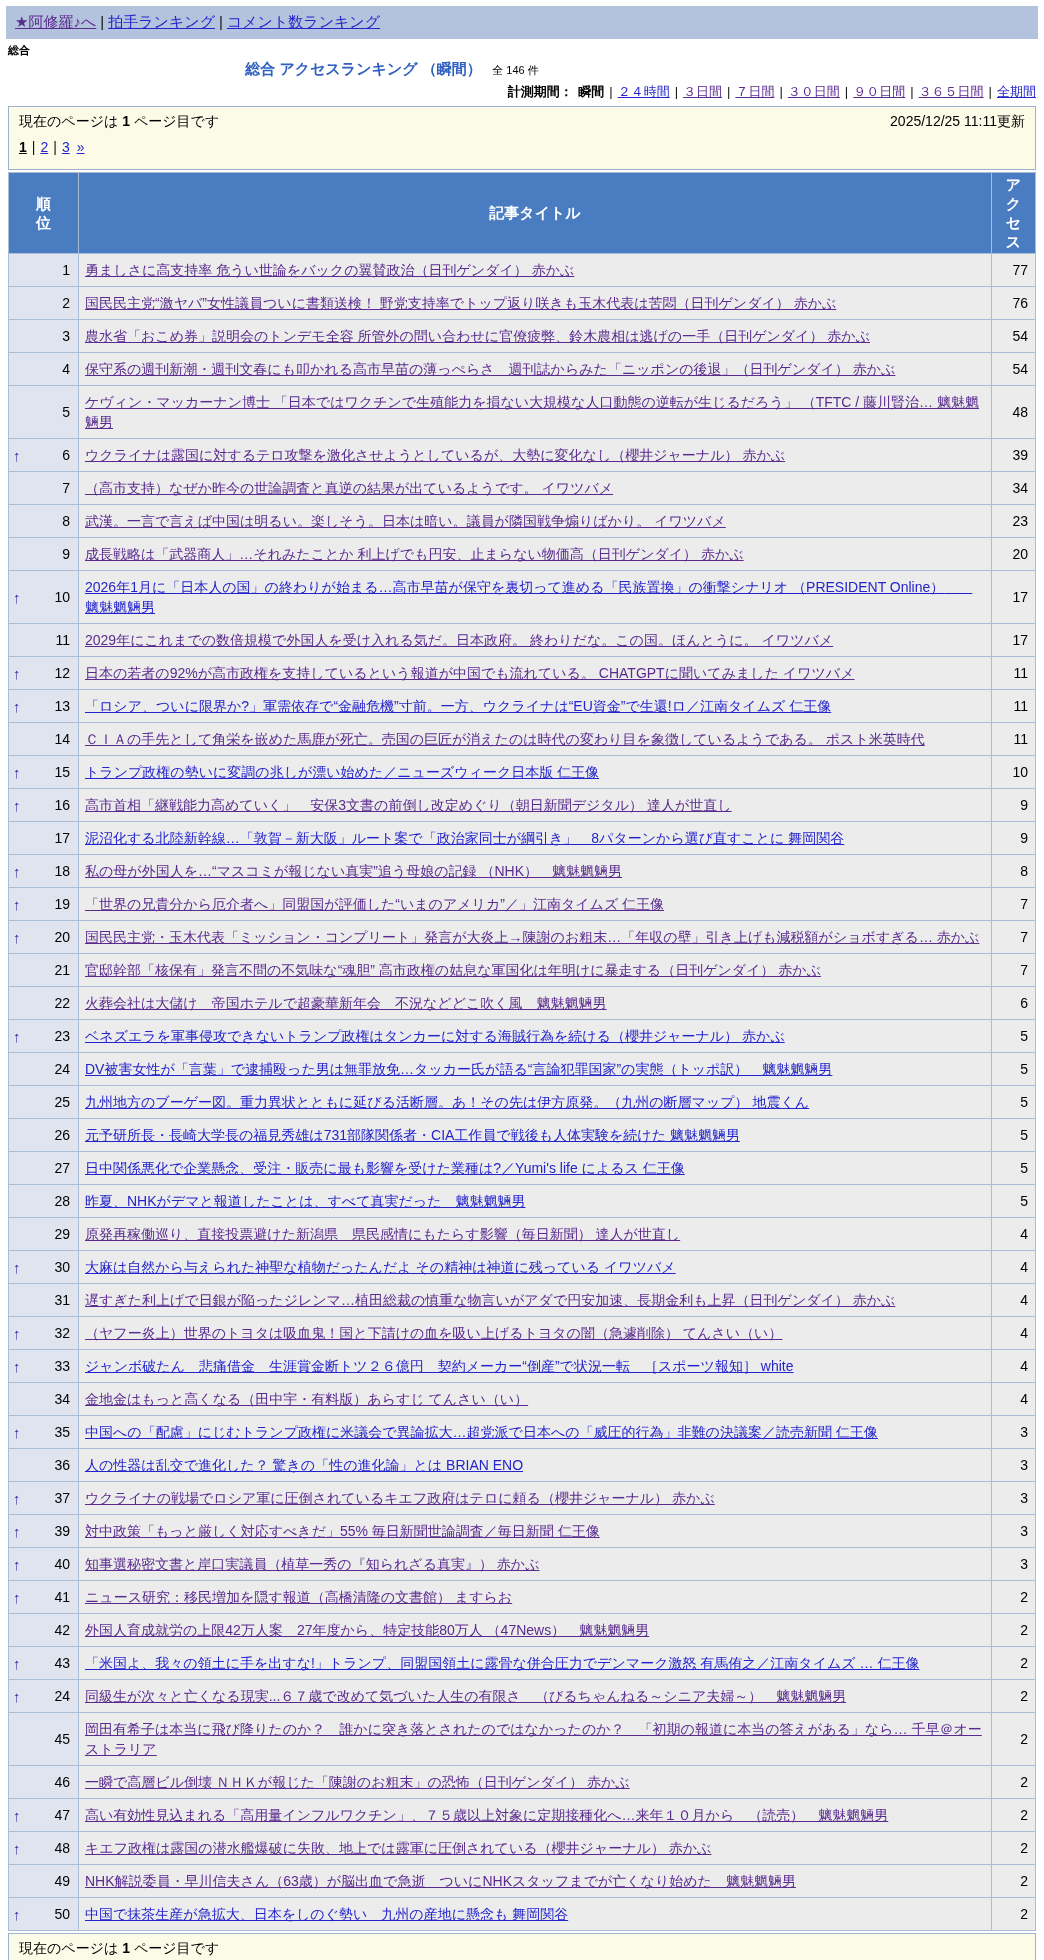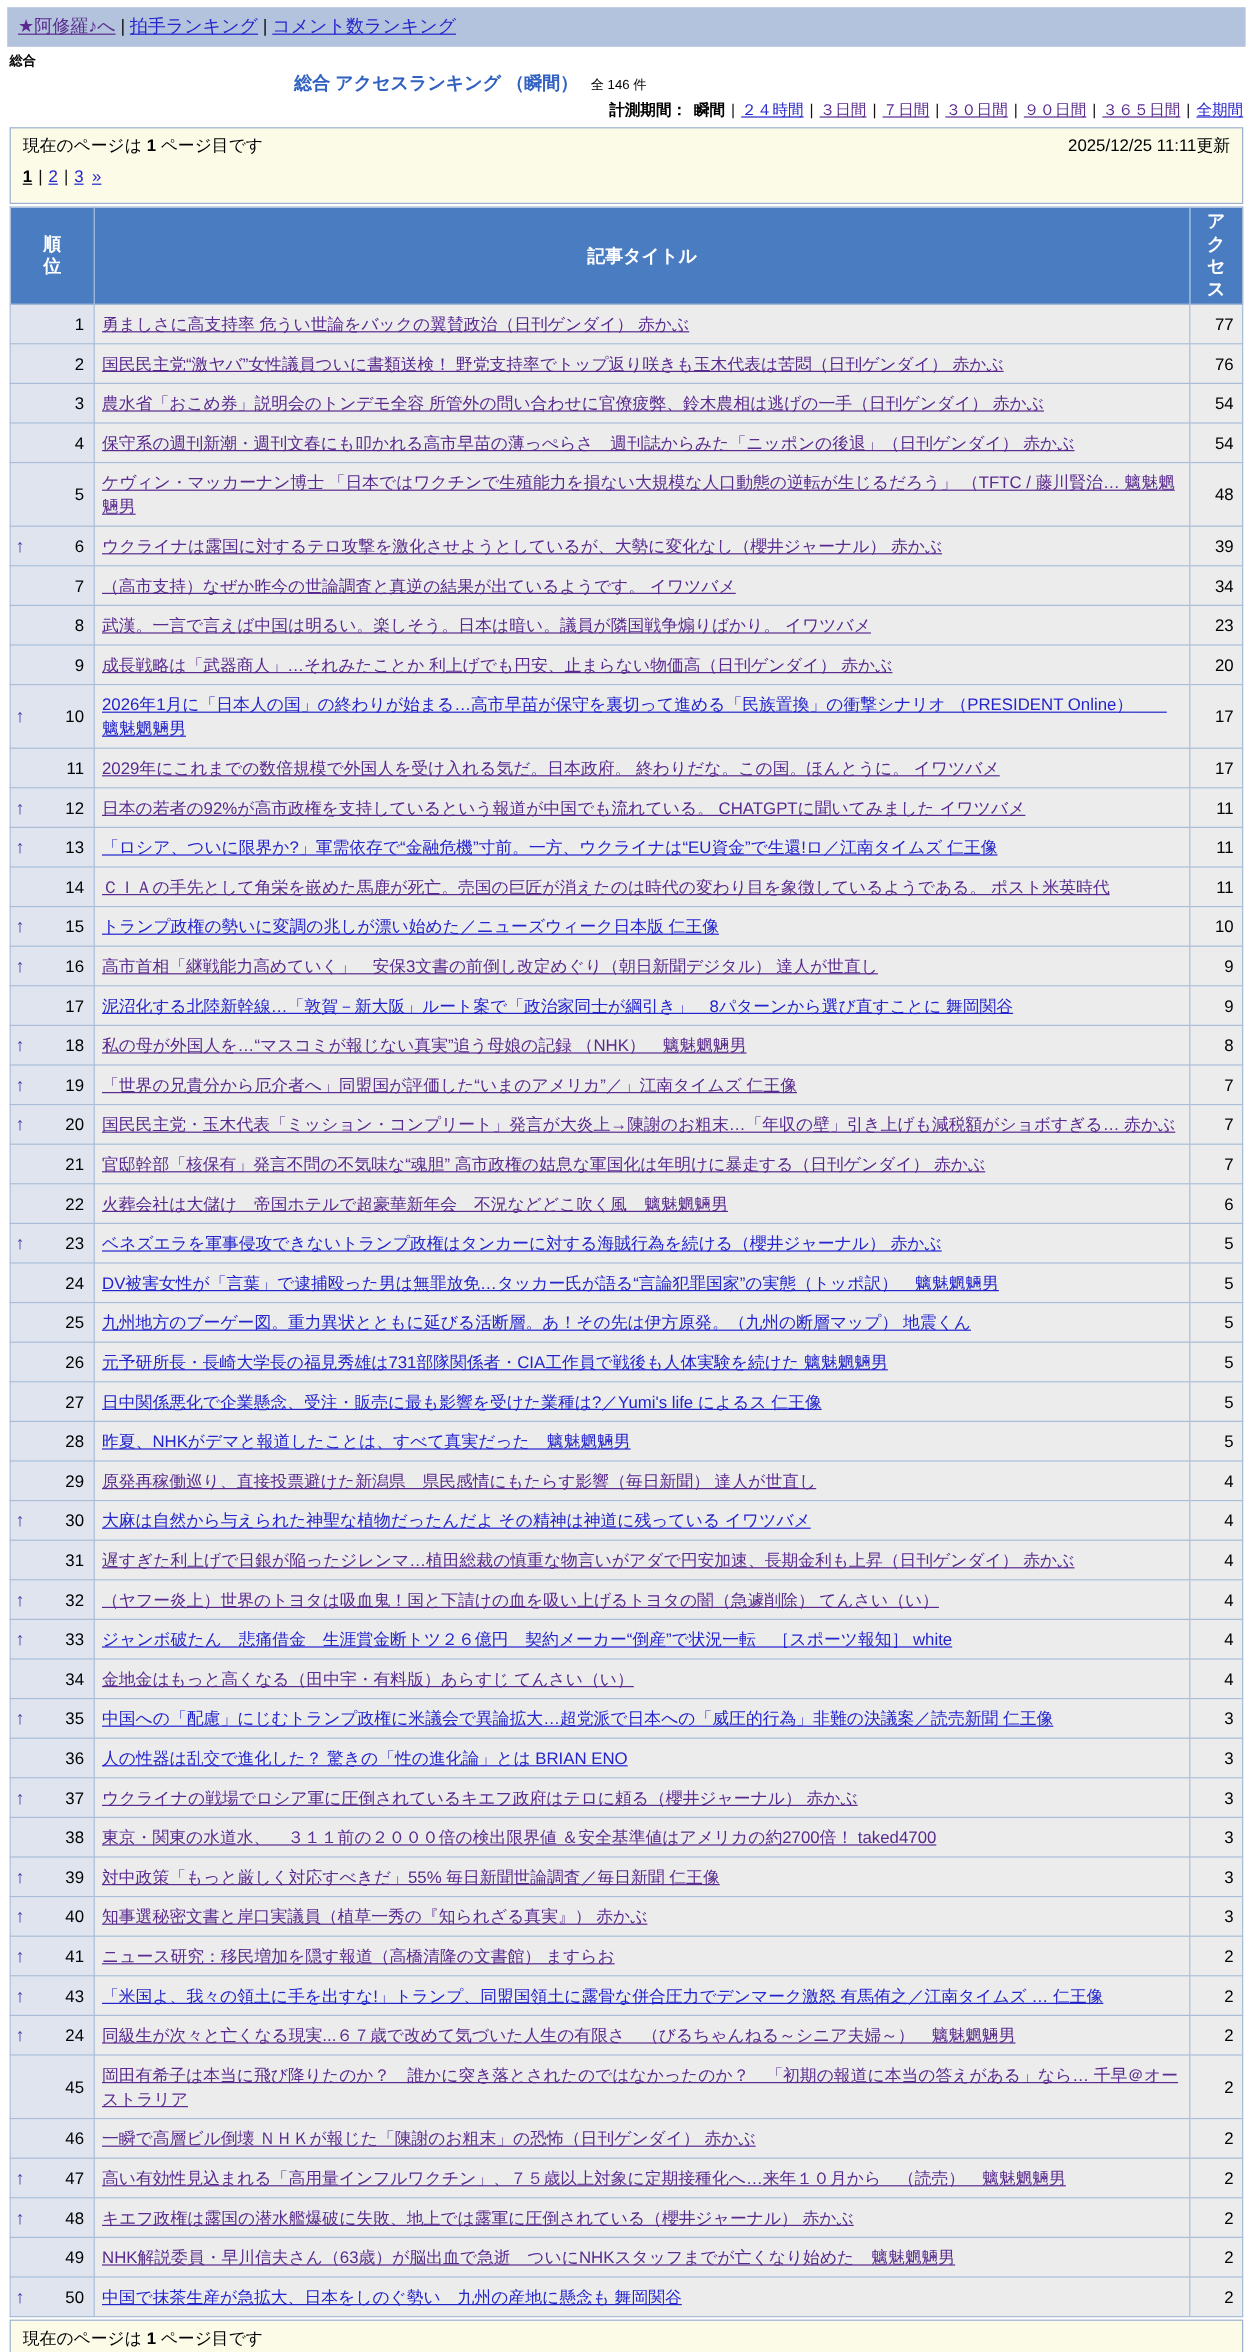--- a/index.html
+++ b/index.html
@@ -581,72 +581,72 @@
         <span class="arrow">↑</span>
         <span class="rank-num">37</span>
       </span>
     </td>
     <td class="c-title">
       <a class="visited">ウクライナの戦場でロシア軍に圧倒されているキエフ政府はテロに頼る（櫻井ジャーナル） 赤かぶ</a>
     </td>
     <td class="c-access">3</td>
   </tr>
 
-  <tr>
-    <td class="c-rank">
-      <span class="rank-wrap">
-        <span class="arrow"></span>
-        <span class="rank-num">38</span>
-      </span>
-    </td>
-    <td class="c-title">
-      <a class="visited">東京・関東の水道水、　３１１前の２０００倍の検出限界値 ＆安全基準値はアメリカの約2700倍！ taked4700</a>
+
+  <tr>
+    <td class="c-rank">
+      <span class="rank-wrap">
+        <span class="arrow">↑</span>
+        <span class="rank-num">39</span>
+      </span>
+    </td>
+    <td class="c-title">
+      <a class="visited">対中政策「もっと厳しく対応すべきだ」55% 毎日新聞世論調査／毎日新聞 仁王像</a>
     </td>
     <td class="c-access">3</td>
   </tr>
 
   <tr>
     <td class="c-rank">
       <span class="rank-wrap">
         <span class="arrow">↑</span>
-        <span class="rank-num">39</span>
-      </span>
-    </td>
-    <td class="c-title">
-      <a class="visited">対中政策「もっと厳しく対応すべきだ」55% 毎日新聞世論調査／毎日新聞 仁王像</a>
+        <span class="rank-num">40</span>
+      </span>
+    </td>
+    <td class="c-title">
+      <a class="visited">知事選秘密文書と岸口実議員（植草一秀の『知られざる真実』） 赤かぶ</a>
     </td>
     <td class="c-access">3</td>
   </tr>
 
   <tr>
     <td class="c-rank">
       <span class="rank-wrap">
         <span class="arrow">↑</span>
-        <span class="rank-num">40</span>
-      </span>
-    </td>
-    <td class="c-title">
-      <a class="visited">知事選秘密文書と岸口実議員（植草一秀の『知られざる真実』） 赤かぶ</a>
-    </td>
-    <td class="c-access">3</td>
-  </tr>
-
-  <tr>
-    <td class="c-rank">
-      <span class="rank-wrap">
-        <span class="arrow">↑</span>
         <span class="rank-num">41</span>
       </span>
     </td>
     <td class="c-title">
       <a class="visited">ニュース研究：移民増加を隠す報道（高橋清隆の文書館） ますらお</a>
     </td>
     <td class="c-access">2</td>
   </tr>
 
+  <tr>
+    <td class="c-rank">
+      <span class="rank-wrap">
+        <span class="arrow"></span>
+        <span class="rank-num">42</span>
+      </span>
+    </td>
+    <td class="c-title">
+      <a class="visited">外国人育成就労の上限42万人案　27年度から、特定技能80万人 （47News）　魑魅魍魎男</a>
+    </td>
+    <td class="c-access">2</td>
+  </tr>
 
   <tr>
     <td class="c-rank">
       <span class="rank-wrap">
         <span class="arrow">↑</span>
         <span class="rank-num">43</span>
       </span>
     </td>
     <td class="c-title">
       <a>「米国よ、我々の領土に手を出すな!」トランプ、同盟国領土に露骨な併合圧力でデンマーク激怒 有馬侑之／江南タイムズ … 仁王像</a>

